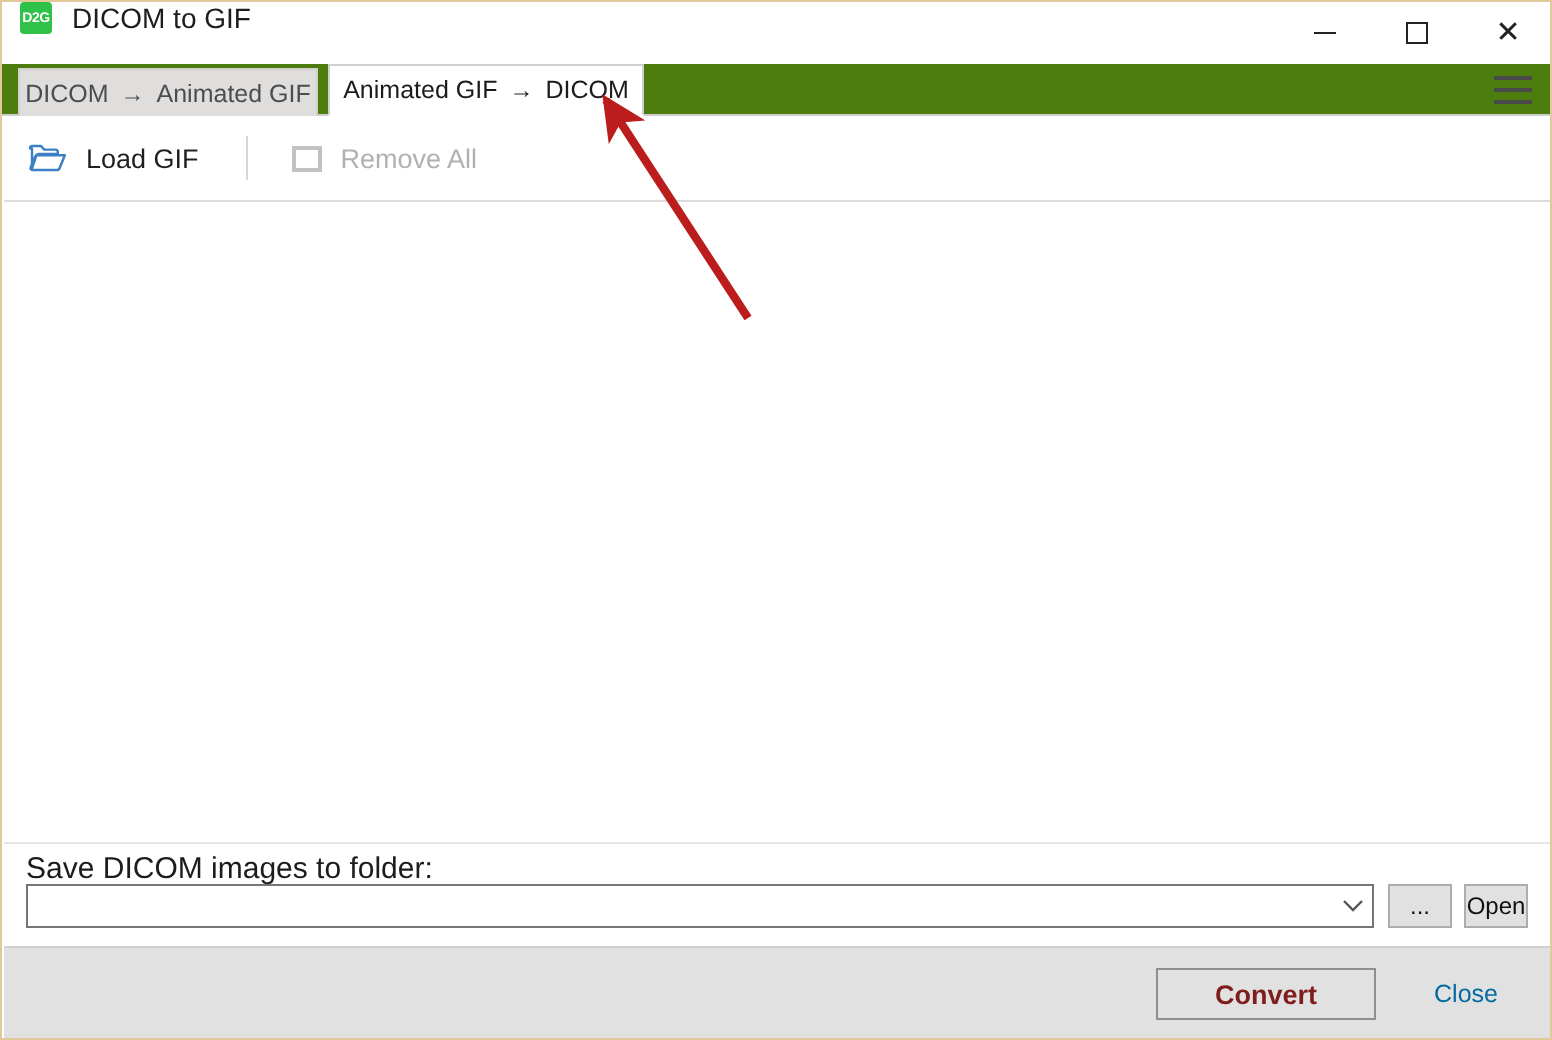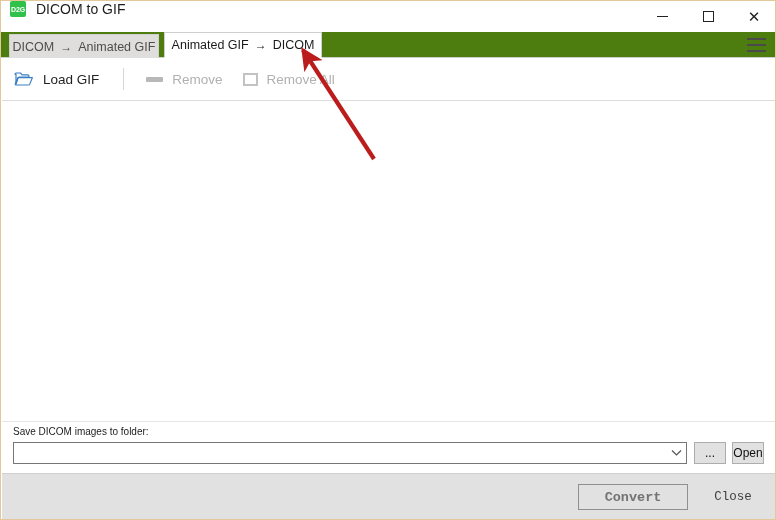--- a/index.html
+++ b/index.html
@@ -197,21 +197,21 @@
     left: 1px; top: 420px;
     width: 774px;
     height: 52px;
     background: #ffffff;
     border-top: 1px solid #e6e6e6;
     box-sizing: border-box;
   }
   .save-label {
     position: absolute;
     left: 11px; top: 4px;
-    font-size: 10px;
+    font-size: 15px;
     color: #1c1c1c;
     font-family: "Liberation Sans", sans-serif;
   }
   .combo {
     position: absolute;
     left: 11px; top: 20px;
     width: 674px;
     height: 22px;
     background: #ffffff;
     border: 1px solid #767676;
@@ -267,41 +267,41 @@
   }
   .btn-convert {
     position: absolute;
     left: 576px; top: 10px;
     width: 110px; height: 26px;
     background: #e1e1e1;
     border: 1px solid #8f8f8f;
     box-sizing: border-box;
     font-size: 13.5px;
     font-weight: bold;
-    color: #737373;
-    display: flex;
-    align-items: center;
-    justify-content: center;
-    cursor: default;
-    font-family: Liberation Mono, monospace;
+    color: #7f1d1d;
+    display: flex;
+    align-items: center;
+    justify-content: center;
+    cursor: default;
+    font-family: Liberation Sans, sans-serif;
   }
   .btn-close-b {
     position: absolute;
     left: 700px; top: 10px;
     width: 62px; height: 26px;
     background: transparent;
     border: 1px solid transparent;
     box-sizing: border-box;
     font-size: 12.5px;
-    color: #404040;
-    display: flex;
-    align-items: center;
-    justify-content: center;
-    cursor: default;
-    font-family: Liberation Mono, monospace;
+    color: #0369a1;
+    display: flex;
+    align-items: center;
+    justify-content: center;
+    cursor: default;
+    font-family: Liberation Sans, sans-serif;
   }
 
   
   .annotation {
     position: absolute;
     left: 0; top: 0;
     width: 776px; height: 520px;
     pointer-events: none;
   }
 
@@ -364,24 +364,20 @@
         <svg width="20" height="16" viewBox="0 0 20 16">
           <path d="M1 3.2c0-.7.5-1.2 1.2-1.2h4.3l1.6 1.8h5.6c.7 0 1.2.5 1.2 1.2v1H5.4c-.6 0-1.1.35-1.3.9L2 13.2V3.2z" fill="none" stroke="#3b7fc4" stroke-width="1.2" stroke-linejoin="round"></path>
           <path d="M4.1 6.6h14.3l-2.6 6.5c-.2.5-.7.9-1.3.9H2.1c-.6 0-1-.5-.8-1.1l2.1-5.4c.2-.5.6-.9 1.2-.9z" fill="none" stroke="#3b7fc4" stroke-width="1.2" stroke-linejoin="round"></path>
         </svg>
       </span>
       <span>Load GIF</span>
     </div>
 
     <div class="tool-sep"></div>
 
-    <div class="tool-item disabled">
-      <span class="dash-icon"></span>
-      <span>Remove</span>
-    </div>
 
     <div class="tool-item disabled">
       <span class="square-icon"></span>
       <span>Remove All</span>
     </div>
   </div>
 
   <div class="filelist"></div>
 
   <div class="savepanel">

